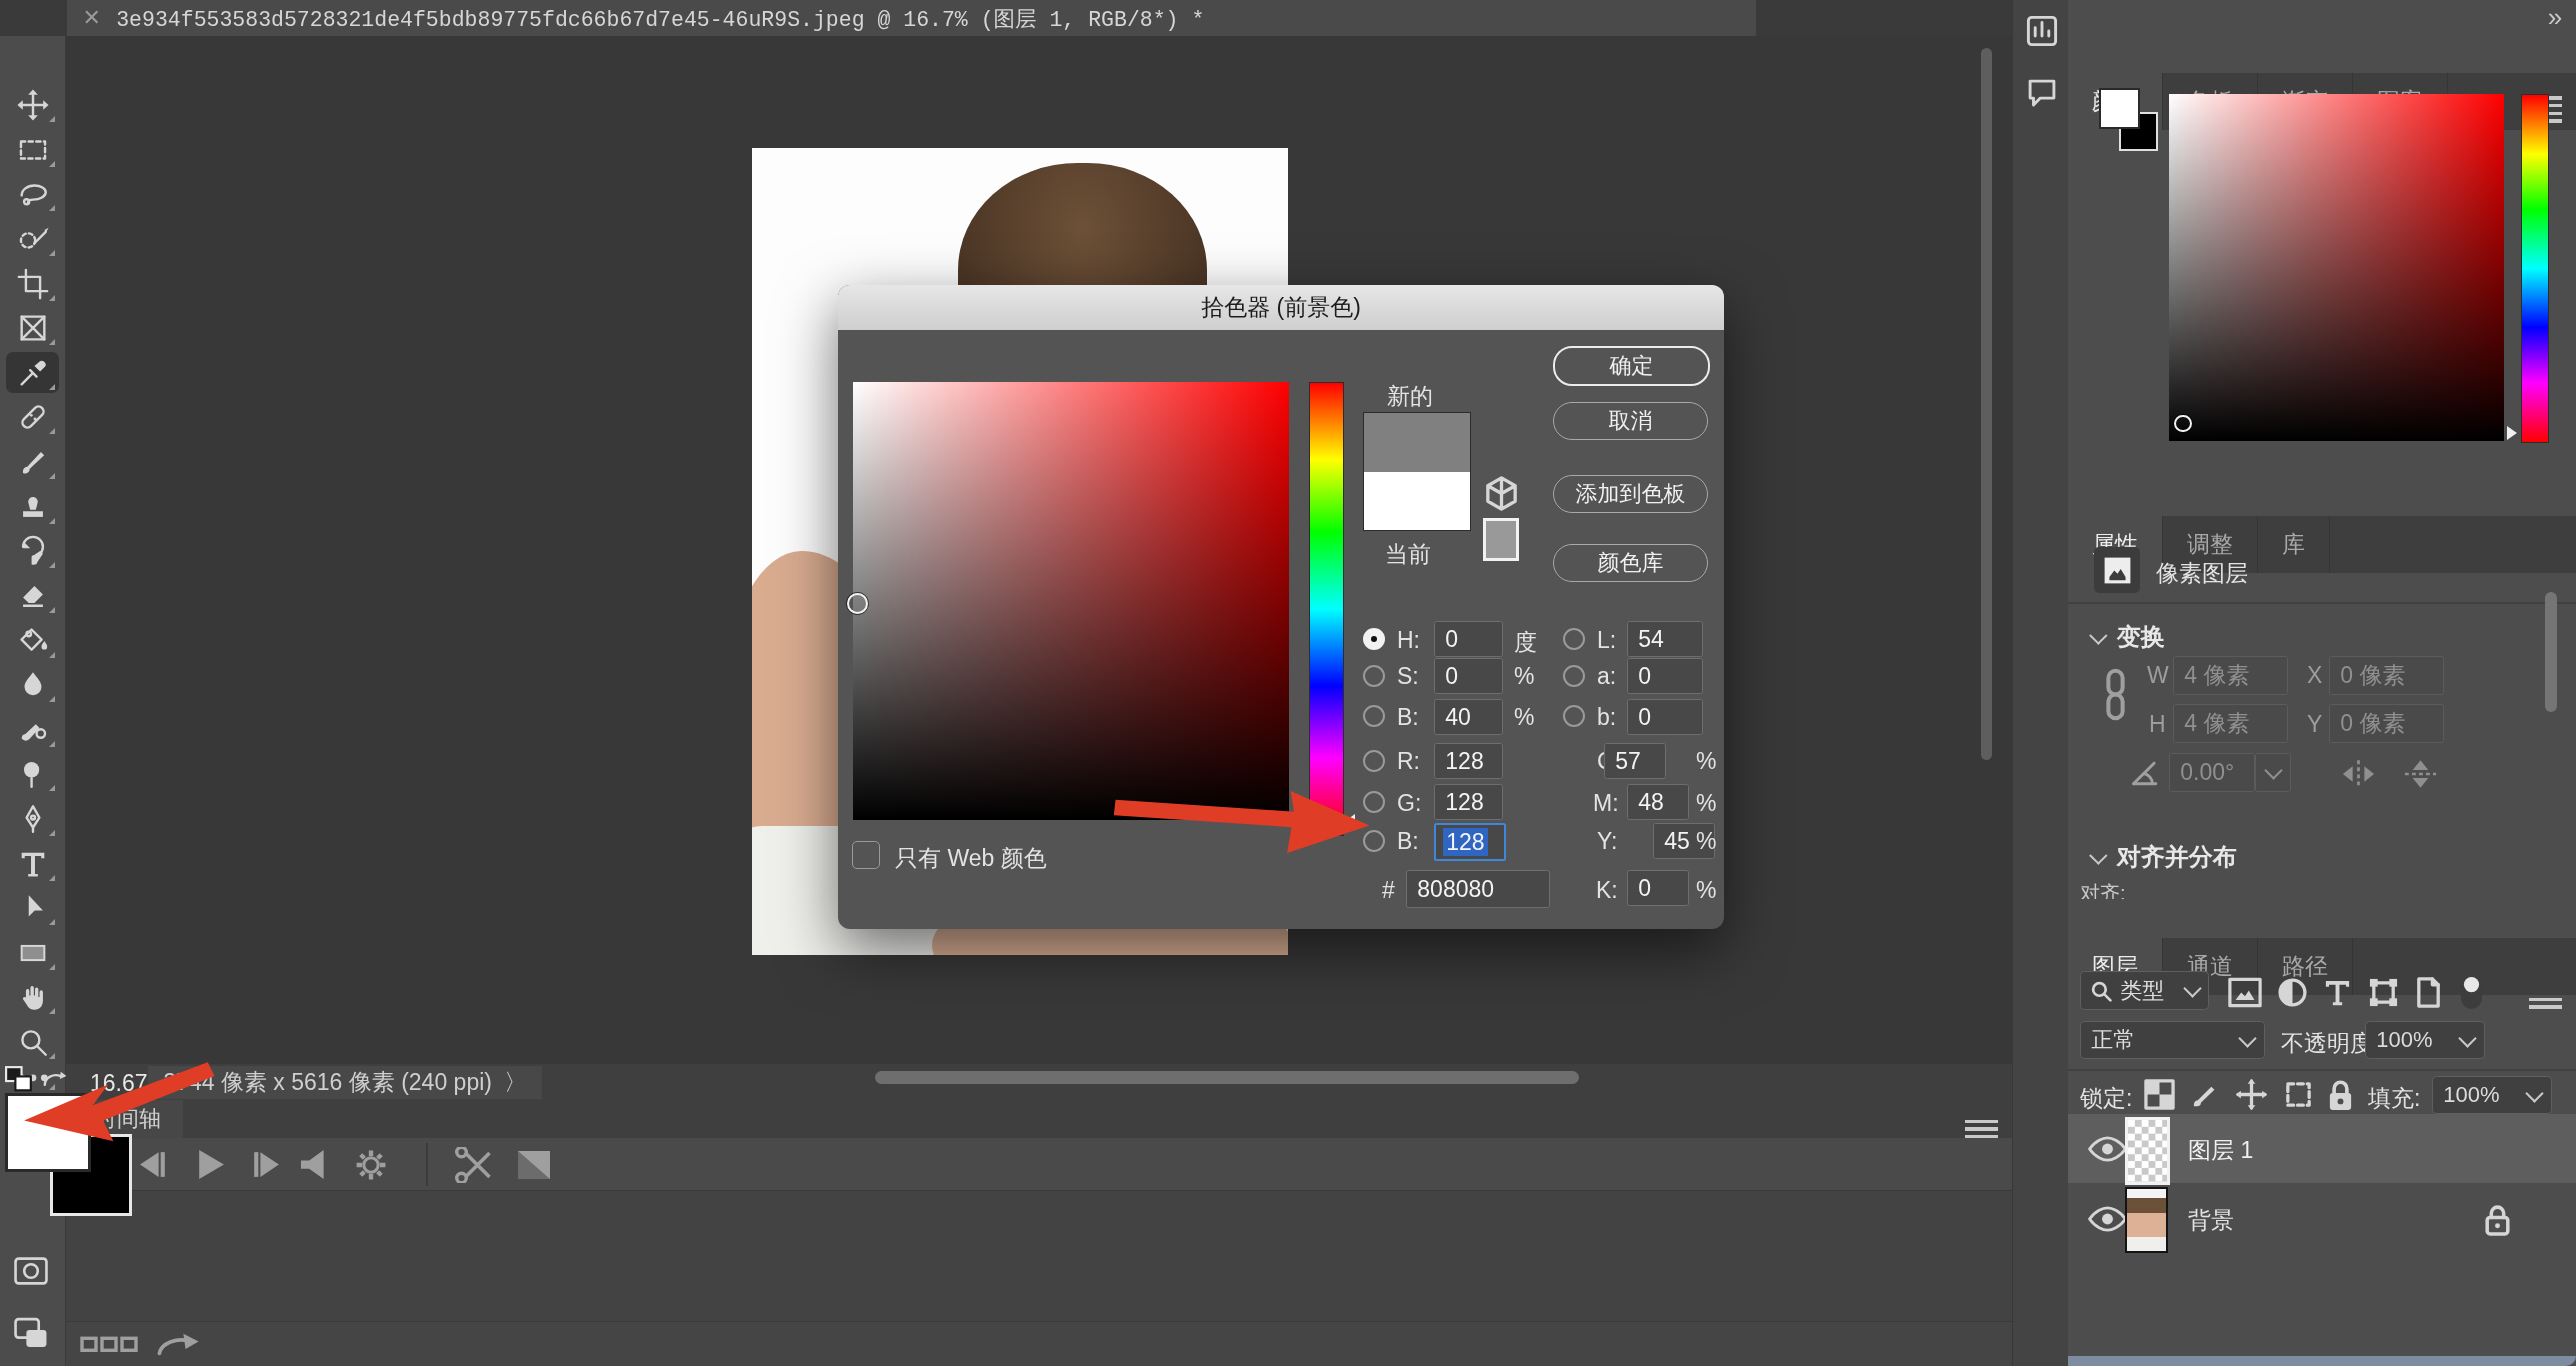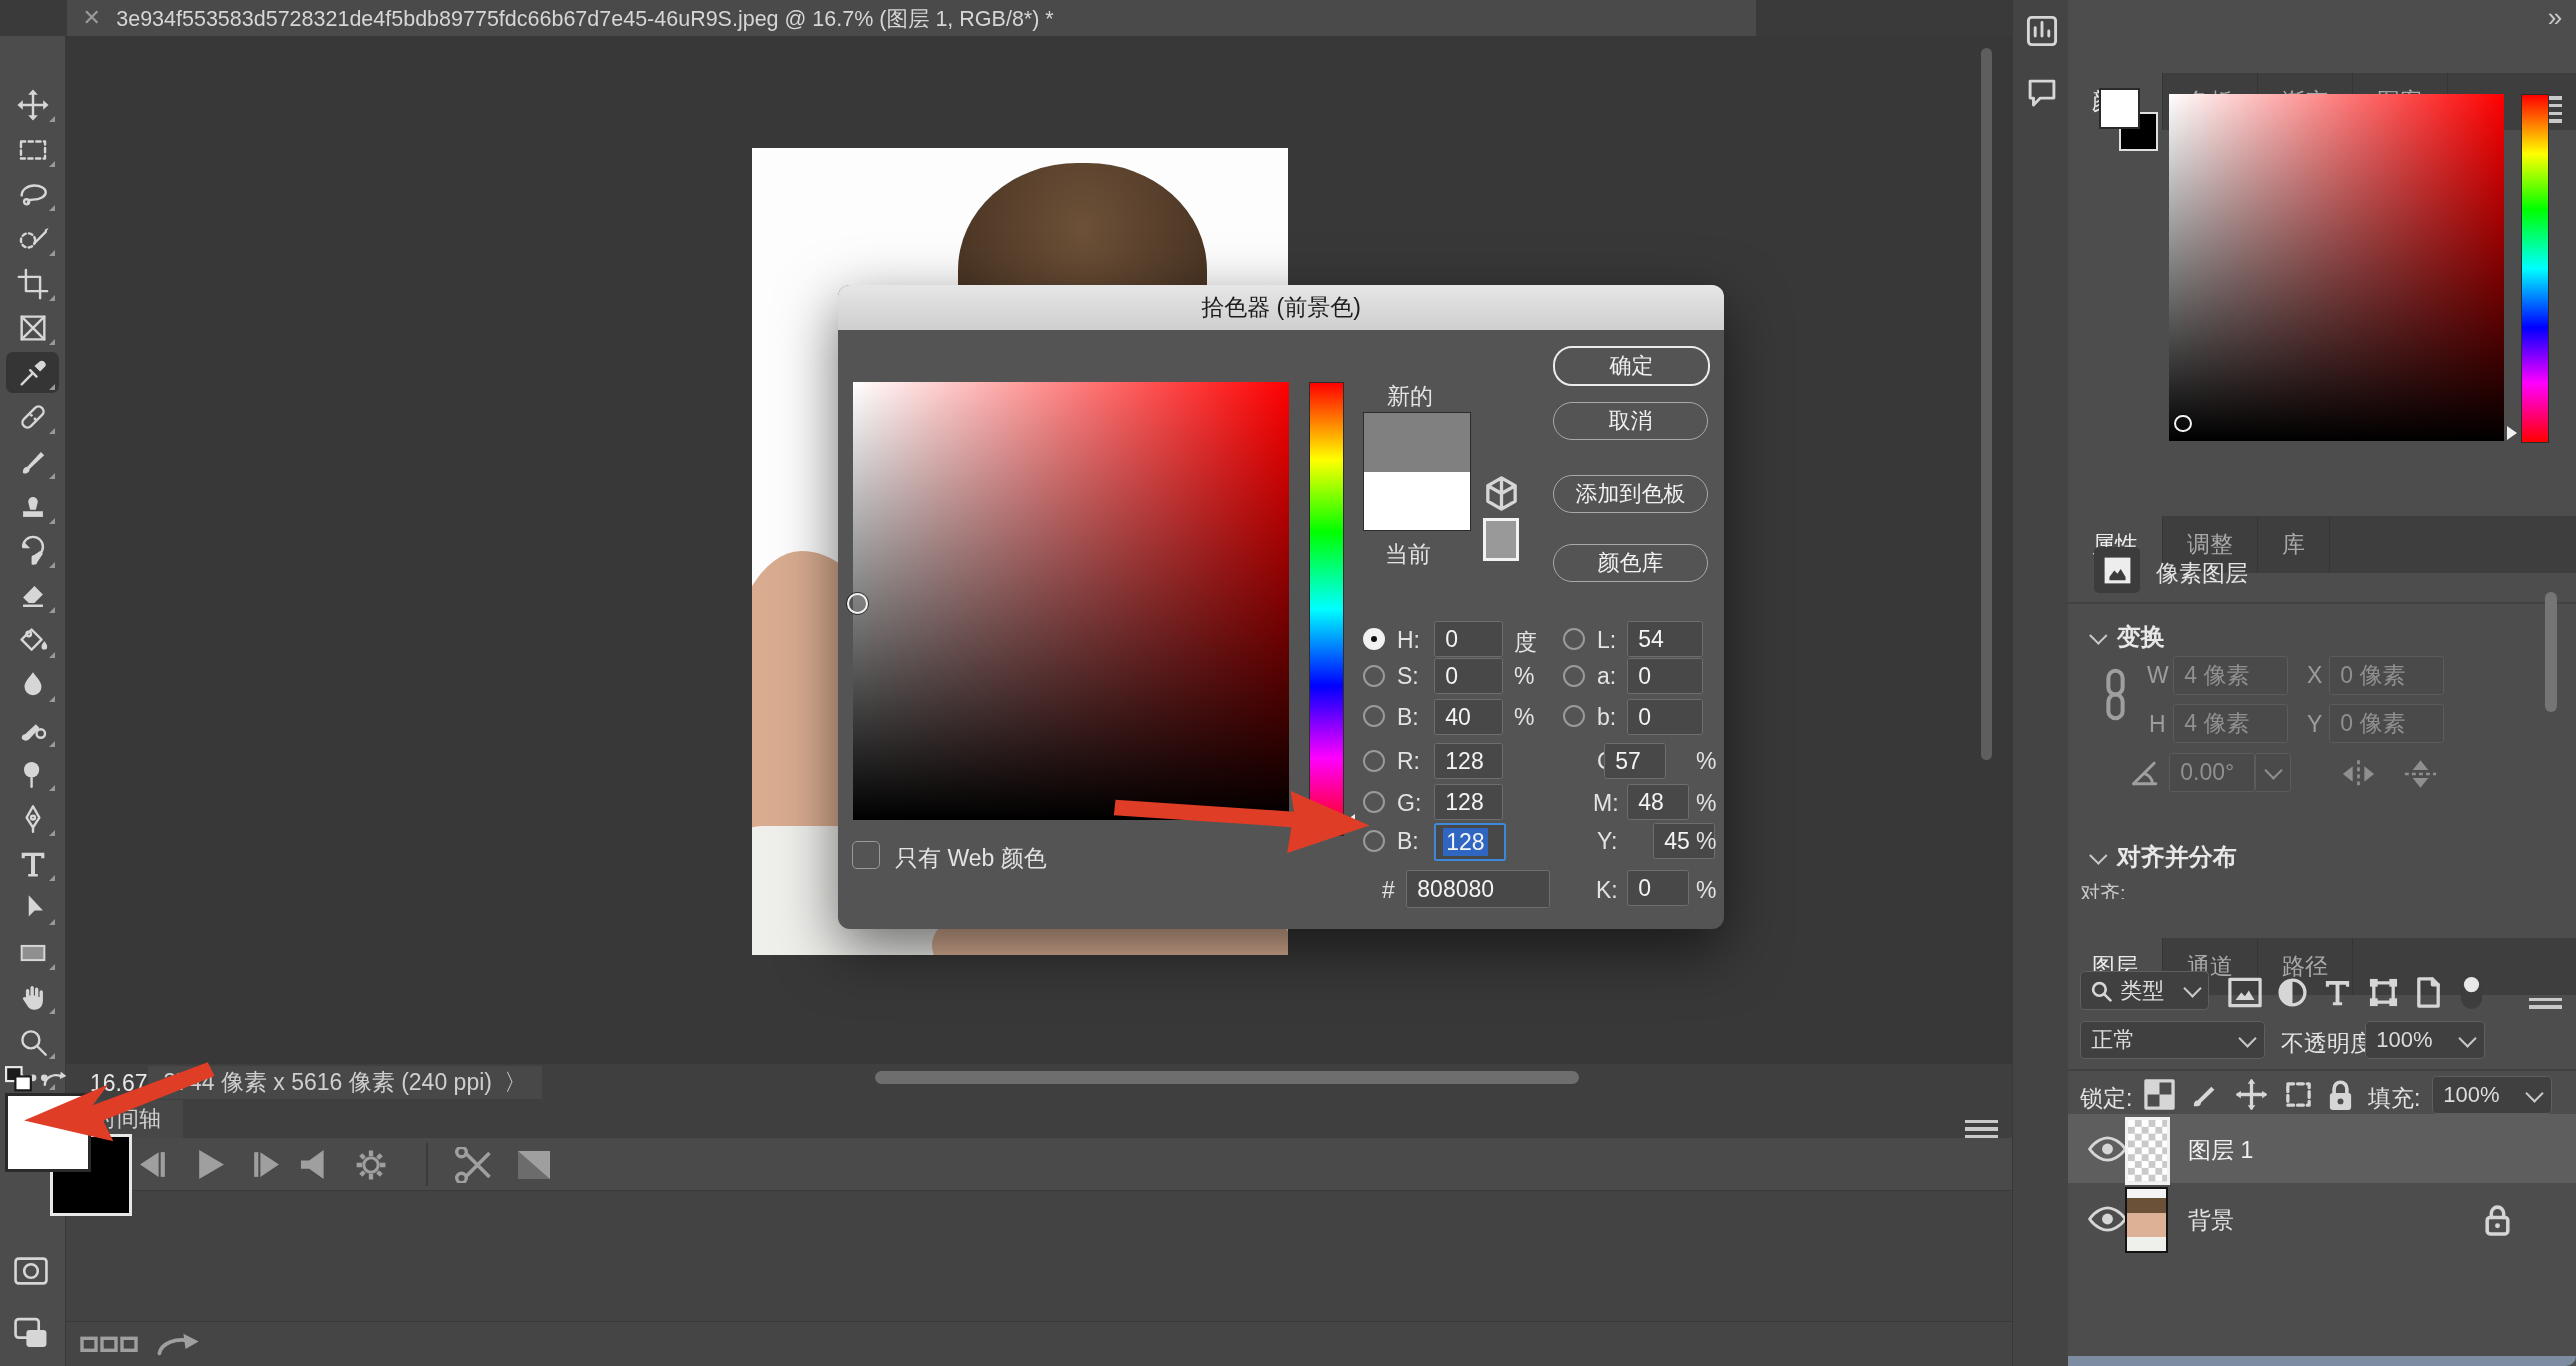--- a/index.html
+++ b/index.html
@@ -4,21 +4,21 @@
 <style>
   html,body{margin:0;padding:0;background:#222;}
   .app{position:relative;width:2576px;height:1366px;overflow:hidden;
        font-family:"Liberation Sans","DejaVu Sans",sans-serif;color:#d8d8d8;background:#3c3c3c;}
   .abs{position:absolute;}
   svg{display:block;}
   
   .titlebar{left:0;top:0;width:2576px;height:36px;background:#3a3a3a;}
   .doctab{left:67px;top:0;width:1689px;height:36px;background:#4a4a4a;display:flex;align-items:center;gap:15.4px;padding-left:15.4px;box-sizing:border-box;}
   .doctab .x{color:#9a9a9a;font-size:22px;}
-  .doctab .t{color:#d6d6d6;font-size:21.5px;white-space:nowrap;}
+  .doctab .t{color:#d6d6d6;font-size:21.5px;white-space:nowrap;font-family:Liberation Mono, monospace;}
   
   .toolbar{left:0;top:36px;width:66px;height:1330px;background:#4c4c4c;border-right:0.9px solid #3a3a3a;box-sizing:border-box;}
   .tool{position:absolute;left:6px;width:53px;height:41px;display:flex;align-items:center;justify-content:center;border-radius:6.9px;}
   .tool.active{background:#353535;}
   .tool .sub{position:absolute;right:4.3px;bottom:3.4px;width:0;height:0;border-left:6px solid transparent;border-bottom:6px solid #9a9a9a;}
   
   .canvas{left:66px;top:36px;width:1946px;height:1028px;background:#383838;overflow:hidden;}
   .photo{position:absolute;left:686px;top:112px;width:536px;height:807px;background:#fdfdfd;overflow:hidden;}
   .hair{position:absolute;left:206px;top:15.4px;width:249px;height:223px;background:radial-gradient(ellipse at 50% 30%,#6d5138,#4c3625 70%);border-radius:48% 48% 40% 40%;}
   .skin1{position:absolute;left:-26px;top:403px;width:189px;height:360px;background:#d9ac90;border-radius:40% 60% 30% 30%;}

